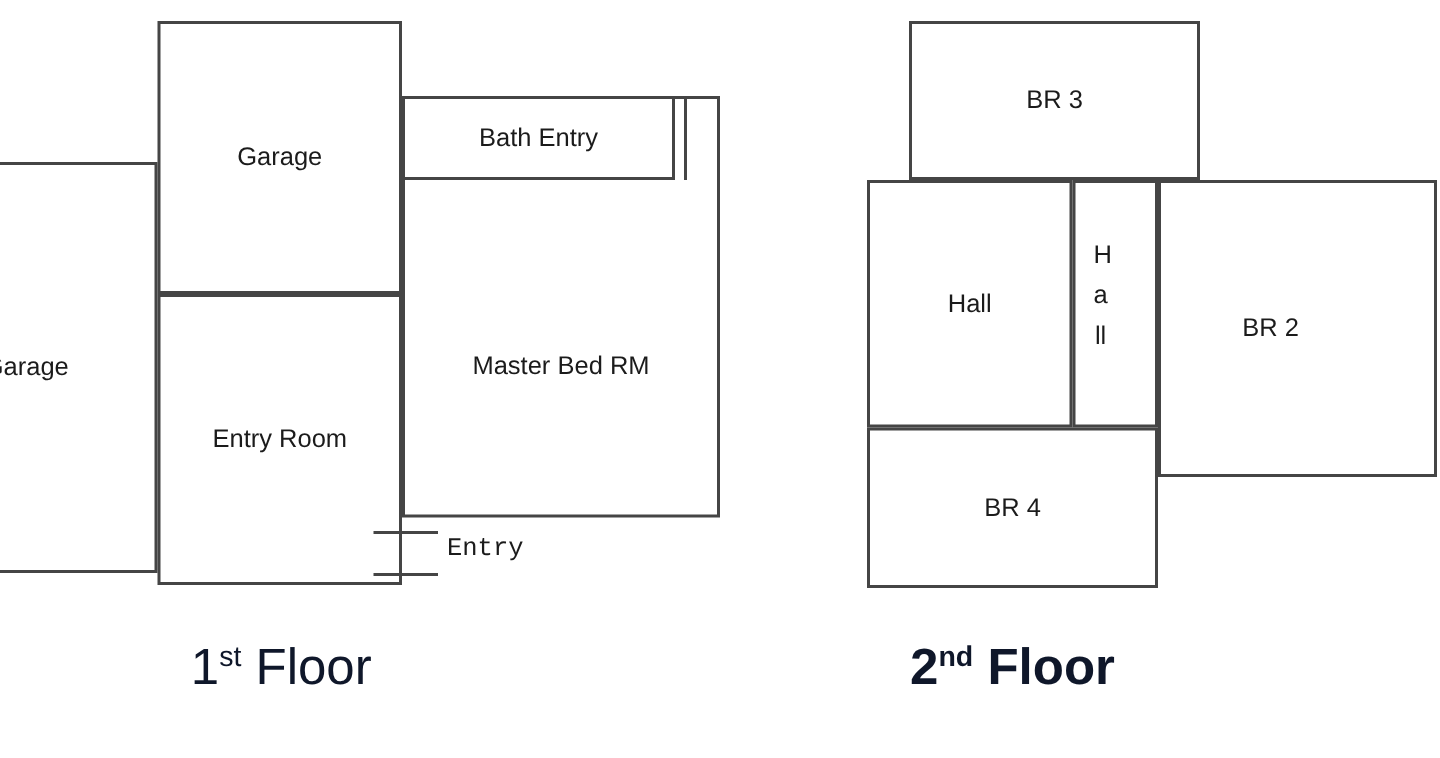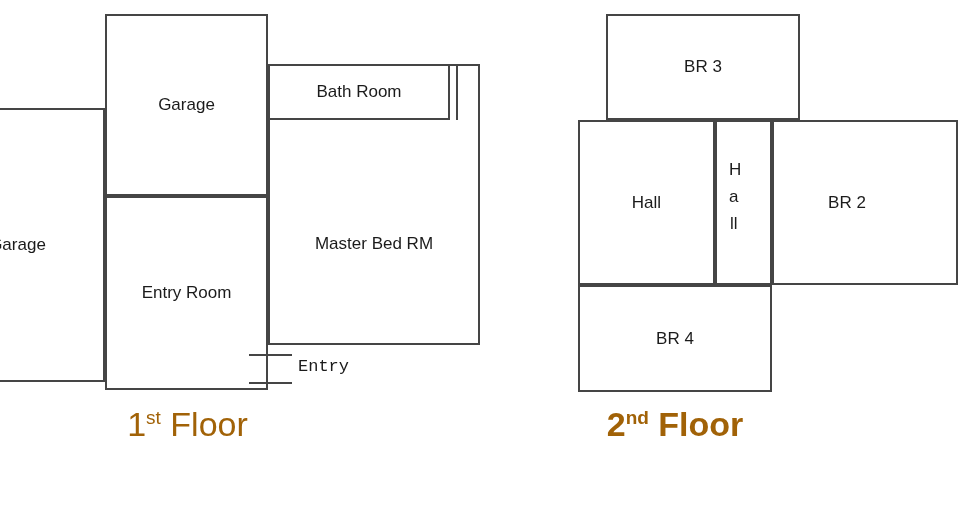--- a/index.html
+++ b/index.html
@@ -57,29 +57,29 @@
   .hall  { left: 715px; top: 120px; width: 57px;  height: 165px;
            align-items: flex-start; justify-content: flex-start;
            padding: 10px 0 0 12px; }
   .hall .vtext {
     width: 1ch;
     word-break: break-all;
     line-height: 1.6;
     text-align: center;
     margin-top: 24px;
   }
-  .br2   { left: 772px; top: 120px; width: 186px; height: 165px; padding-right: 36px; }
+  .br2   { left: 772px; top: 120px; width: 186px; height: 198px; padding-right: 36px; }
   .br4   { left: 578px; top: 285px; width: 194px; height: 107px; }
   
   .floor-title {
     position: absolute;
-    top: 405px;
+    top: 426px;
     font-size: 34px;
     text-align: center;
-    color: #a16207;
+    color: #0f172a;
     white-space: nowrap;
   }
   .floor-title sup { font-size: 19px; }
   .title-1 { left: 60px;  width: 255px; }
   .title-2 { left: 545px; width: 260px; font-weight: bold; }
 </style>
 </head>
 <body>
 
 <div class="canvas">
@@ -96,21 +96,21 @@
 
     <div class="room living">
       <span>Entry Room</span>
     </div>
 
     <div class="room master">
       <span>Master Bed RM</span>
     </div>
 
     <div class="room bath1">
-      <span>Bath Room</span>
+      <span>Bath Entry</span>
     </div>
 
     <div class="wall-seg"></div>
 
     <div class="door-mark m1"></div>
     <div class="door-mark m2"></div>
 
     <div class="entry-label">Entry</div>
 
     <div class="floor-title title-1">

